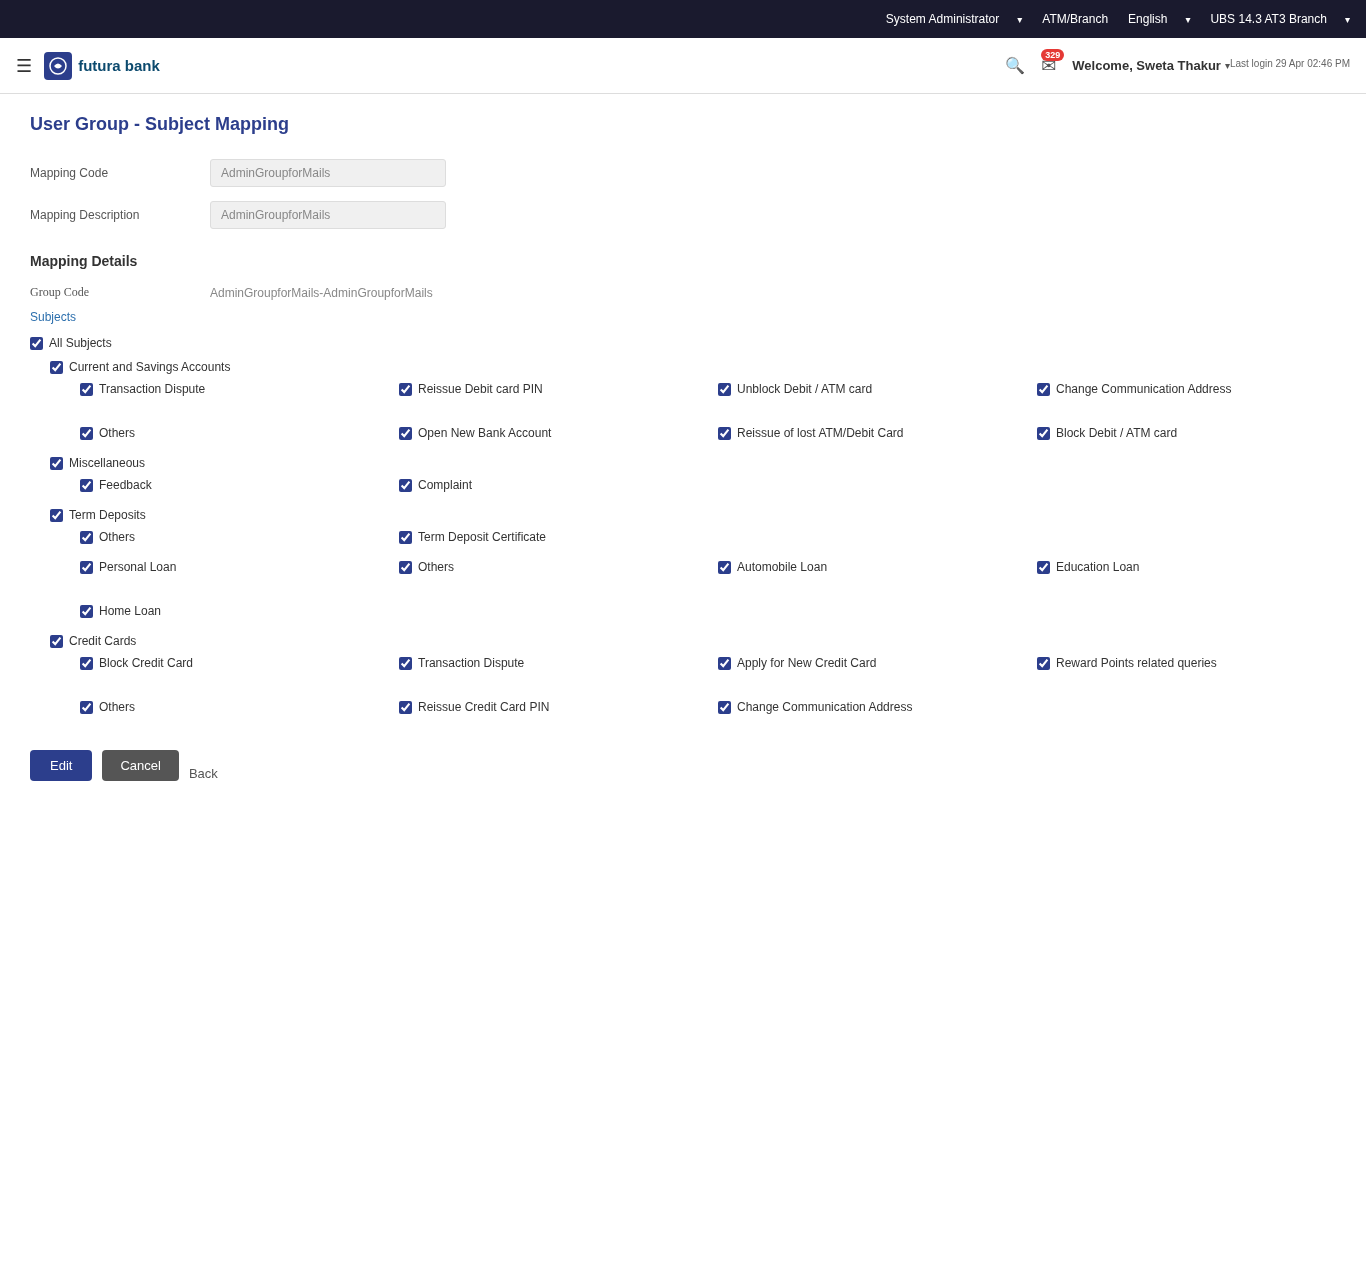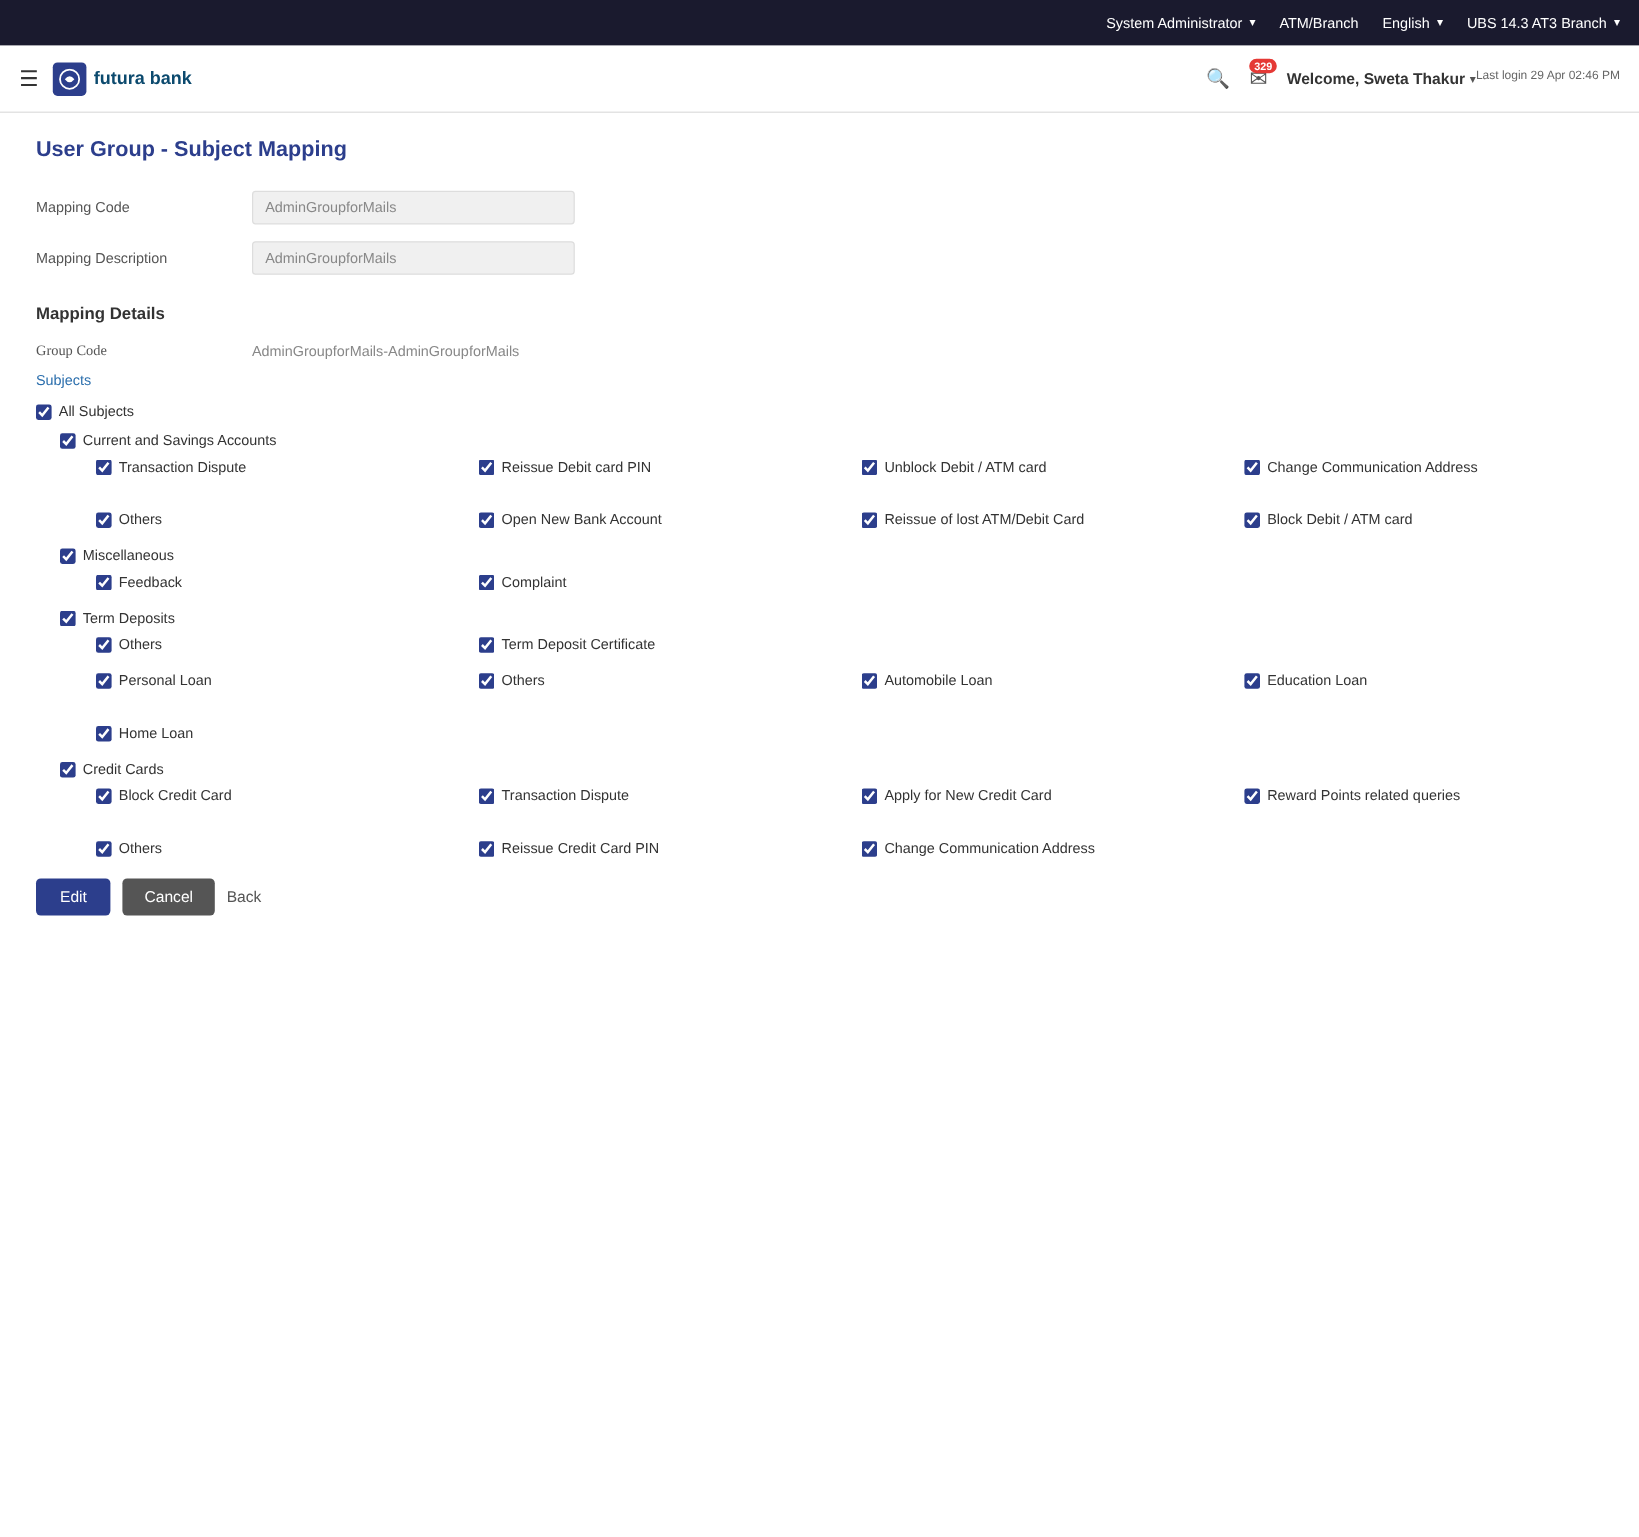--- a/index.html
+++ b/index.html
@@ -13,21 +13,21 @@
       align-items: center;
       justify-content: flex-end;
       padding: 0 16px;
       height: 38px;
       font-size: 12px;
       gap: 20px;
     }
     .top-nav-item {
       display: flex;
       align-items: center;
-      gap: 6px;
+      gap: 18px;
       cursor: pointer;
       white-space: nowrap;
     }
     .top-nav-item .chevron { font-size: 10px; }
 
     
     .header {
       background: #fff;
       display: flex;
       align-items: center;
@@ -121,21 +121,21 @@
       display: flex;
       align-items: center;
       margin-bottom: 14px;
     }
     .form-label {
       width: 180px;
       font-size: 12px;
       color: #555;
     }
     .form-input {
-      width: 269px;
+      width: 236px;
       padding: 6px 10px;
       background: #f0f0f0;
       border: 1px solid #ddd;
       border-radius: 3px;
       font-size: 12px;
       color: #888;
     }
 
     
     .section-title {
@@ -197,22 +197,22 @@
       margin-bottom: 8px;
     }
     .category-section {
       margin-bottom: 10px;
     }
 
     
     .button-row {
       display: flex;
       gap: 10px;
-      margin-top: 12px;
-      align-items: center;
+      margin-top: 30px;
+      align-items: flex-end;
     }
     .btn-edit {
       background: #2c3e8c;
       color: white;
       border: none;
       padding: 8px 20px;
       border-radius: 4px;
       font-size: 13px;
       cursor: pointer;
     }

